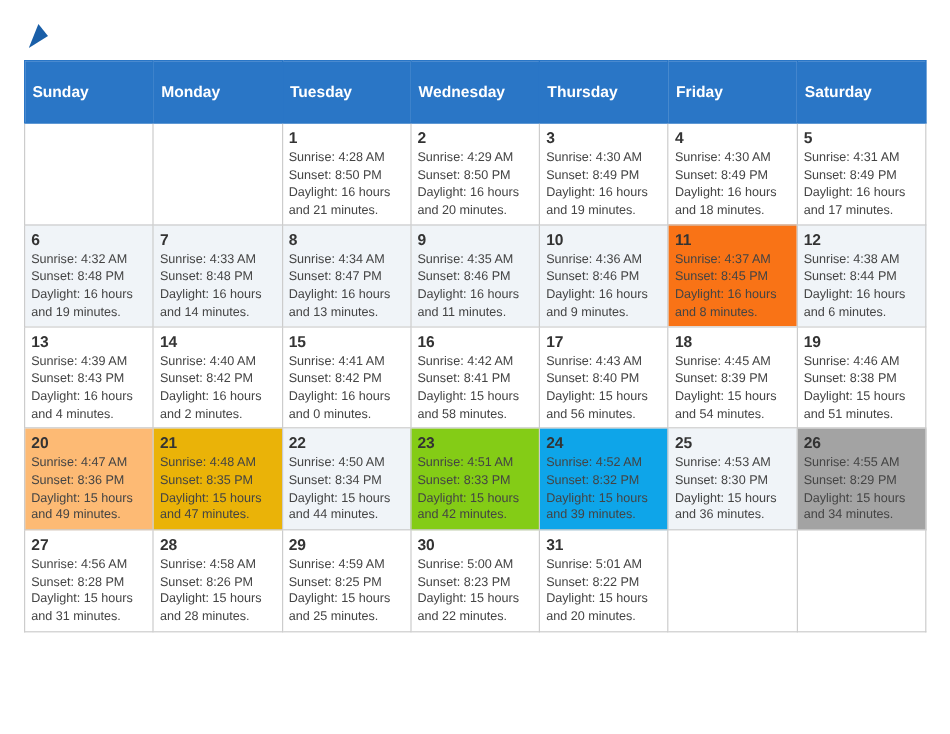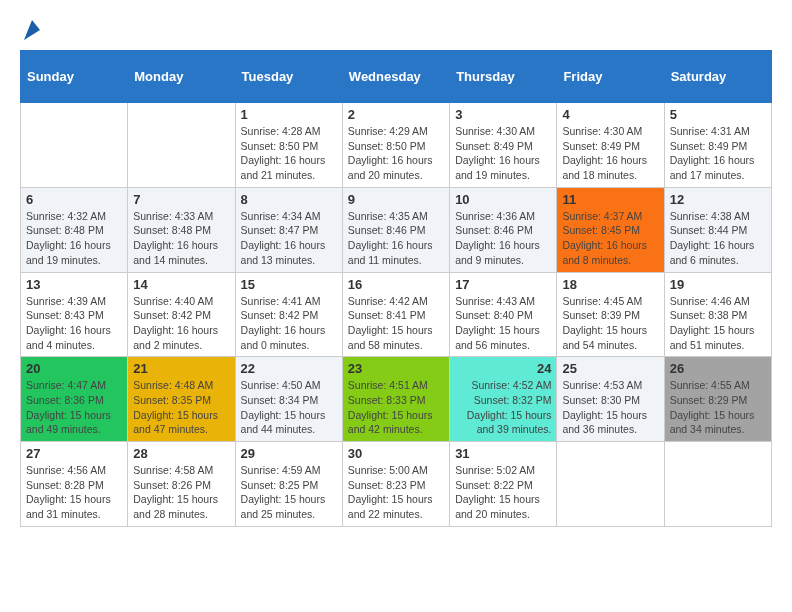--- a/index.html
+++ b/index.html
@@ -270,21 +270,21 @@
         <td>
         <span class="day-number">19</span>
         <div class="day-info">
           <span>Sunrise: 4:46 AM</span><br>
           <span>Sunset: 8:38 PM</span><br>
           <span>Daylight: 15 hours and 51 minutes.</span>
         </div>
       </td>
       </tr>
       <tr>
-        <td style="background: #22c55e;">
+        <td style="background: #fdba74;">
         <span class="day-number">20</span>
         <div class="day-info">
           <span>Sunrise: 4:47 AM</span><br>
           <span>Sunset: 8:36 PM</span><br>
           <span>Daylight: 15 hours and 49 minutes.</span>
         </div>
       </td>
         <td style="background: #eab308;">
         <span class="day-number">21</span>
         <div class="day-info">
@@ -302,21 +302,21 @@
         </div>
       </td>
         <td style="background: #84cc16;">
         <span class="day-number">23</span>
         <div class="day-info">
           <span>Sunrise: 4:51 AM</span><br>
           <span>Sunset: 8:33 PM</span><br>
           <span>Daylight: 15 hours and 42 minutes.</span>
         </div>
       </td>
-        <td style="background: #5eead4; text-align: right;">
+        <td style="background: #0ea5e9;">
         <span class="day-number">24</span>
         <div class="day-info">
           <span>Sunrise: 4:52 AM</span><br>
           <span>Sunset: 8:32 PM</span><br>
           <span>Daylight: 15 hours and 39 minutes.</span>
         </div>
       </td>
         <td style="background: rgb(240, 244, 248); margin-top: 12px;">
         <span class="day-number">25</span>
         <div class="day-info">
@@ -363,21 +363,21 @@
         <span class="day-number">30</span>
         <div class="day-info">
           <span>Sunrise: 5:00 AM</span><br>
           <span>Sunset: 8:23 PM</span><br>
           <span>Daylight: 15 hours and 22 minutes.</span>
         </div>
       </td>
         <td>
         <span class="day-number">31</span>
         <div class="day-info">
-          <span>Sunrise: 5:02 AM</span><br>
+          <span>Sunrise: 5:01 AM</span><br>
           <span>Sunset: 8:22 PM</span><br>
           <span>Daylight: 15 hours and 20 minutes.</span>
         </div>
       </td>
         <td class="empty-cell"></td>
         <td class="empty-cell"></td>
       </tr>
     </tbody>
 </table>
 

